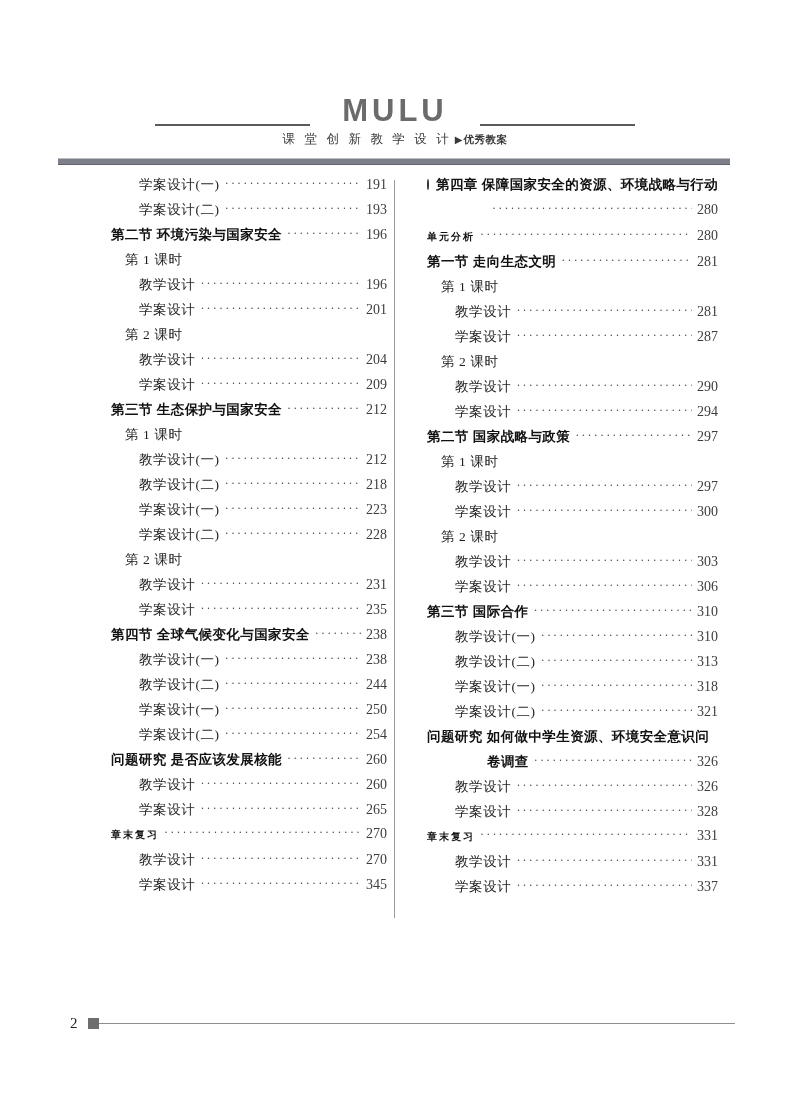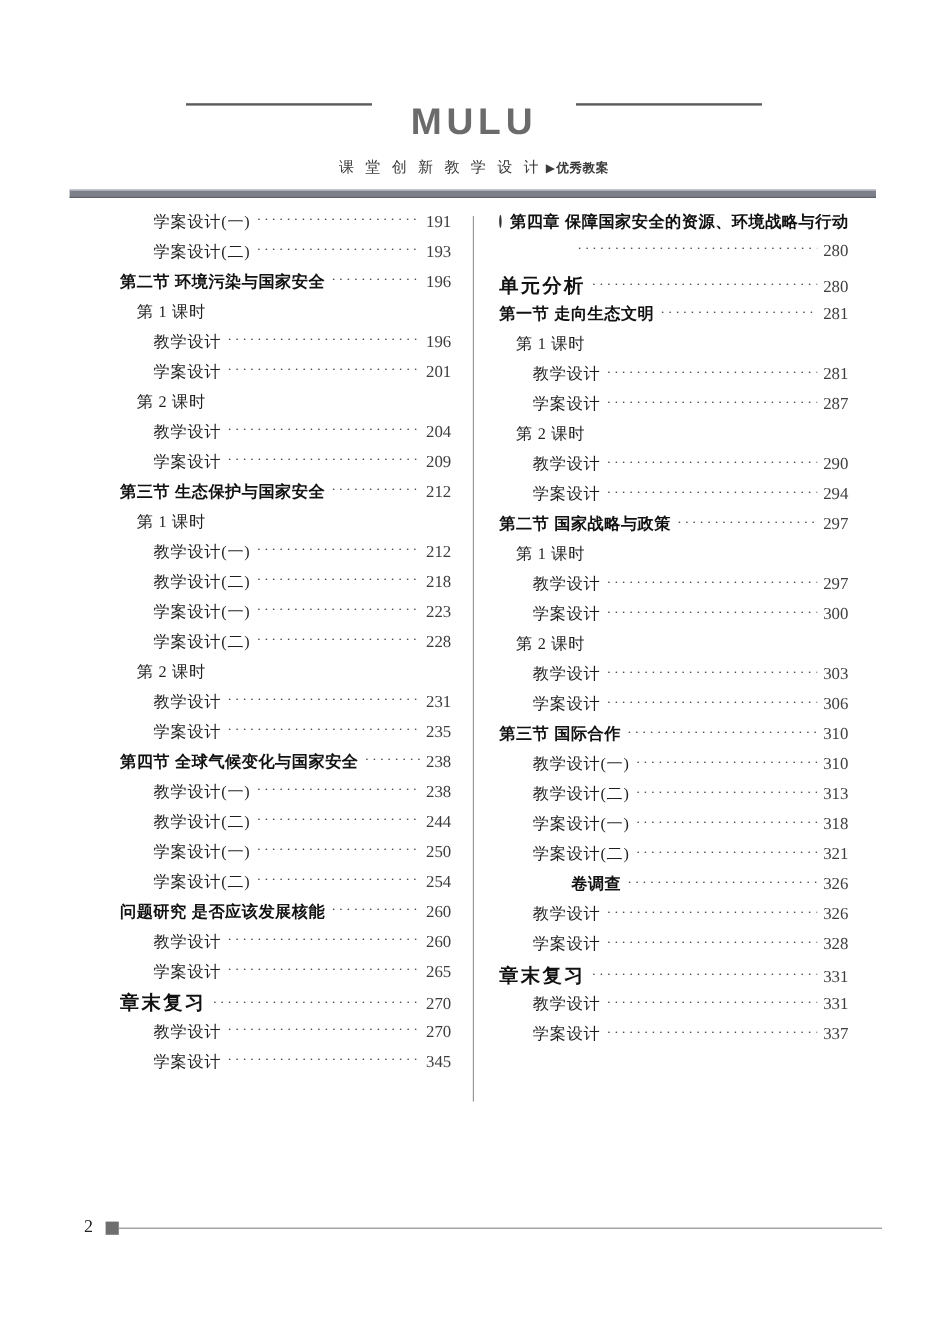--- a/index.html
+++ b/index.html
@@ -19,21 +19,21 @@
   
   .header {
     position: absolute;
     left: 0;
     top: 86px;
     width: 790px;
     text-align: center;
   }
   .mulu-row {
     display: flex;
-    align-items: flex-start;
+    align-items: flex-end;
     justify-content: center;
     gap: 30px;
     height: 40px;
   }
   .mulu-rule {
     height: 2px;
     background: #5b5b5b;
     width: 155px;
   }
   .mulu-word {
@@ -78,20 +78,21 @@
   
   .columns {
     position: absolute;
     left: 0;
     top: 176px;
     width: 790px;
   }
   .col {
     position: absolute;
     top: 0;
+    margin-left: 11px;
   }
   .col-left  { left: 100px;  width: 285px; }
   .col-right { left: 416px;  width: 300px; }
 
   .col-divider {
     position: absolute;
     left: 394px;
     top: 180px;
     width: 1px;
     height: 738px;
@@ -140,21 +141,21 @@
   .lvl-section .label {
     font-family: "Liberation Sans", "DejaVu Sans", sans-serif;
     font-weight: 700;
     font-size: 13.5px;
     letter-spacing: 0.4px;
     color: #111;
   }
   .lvl-review .label {
     font-family: "Liberation Serif", "DejaVu Serif", serif;
     font-weight: 700;
-    font-size: 16px;
+    font-size: 10px;
     letter-spacing: 2px;
     color: #111;
   }
   .lvl-period .label,
   .lvl-item .label {
     font-family: "Liberation Serif", "DejaVu Serif", serif;
     font-size: 13.5px;
     letter-spacing: 0.6px;
     color: #1f1f1f;
   }
@@ -477,20 +478,25 @@
       <div class="row lvl-item ind-2">
         <span class="label">学案设计(一)</span>
         <span class="dots">················································································</span>
         <span class="page">318</span>
       </div>
       <div class="row lvl-item ind-2">
         <span class="label">学案设计(二)</span>
         <span class="dots">················································································</span>
         <span class="page">321</span>
       </div>
+      <div class="row lvl-section ind-0 no-dots">
+        <span class="label">问题研究   如何做中学生资源、环境安全意识问</span>
+        <span class="dots">················································································</span>
+        <span class="page"></span>
+      </div>
       <div class="row lvl-section ind-0 wrap-row cont" style="margin-left: 60px;">
         <span class="label">卷调查</span>
         <span class="dots">················································································</span>
         <span class="page">326</span>
       </div>
       <div class="row lvl-item ind-2">
         <span class="label">教学设计</span>
         <span class="dots">················································································</span>
         <span class="page">326</span>
       </div>

